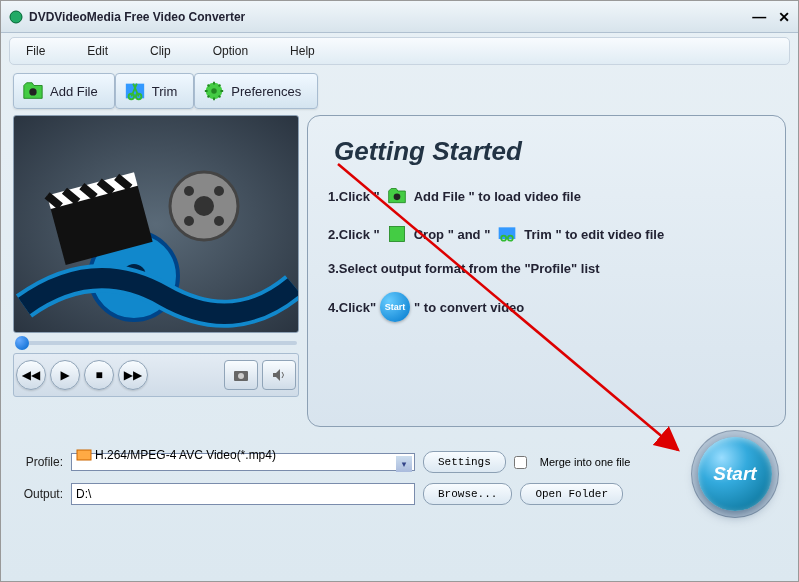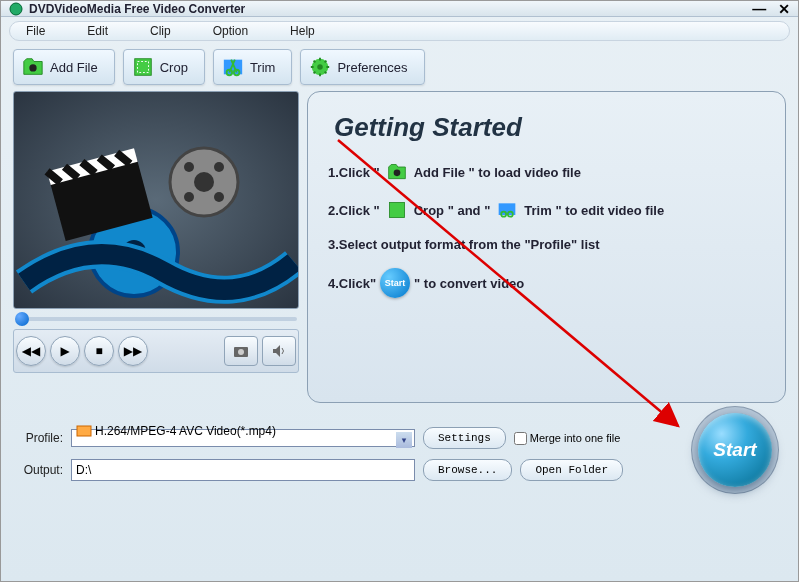--- a/index.html
+++ b/index.html
@@ -1,29 +1,29 @@
 <!DOCTYPE html>
 <html><head>
 <meta charset="utf-8">
 <style>
 * { box-sizing: border-box; margin: 0; padding: 0; font-family: Tahoma, Arial, sans-serif; }
 body { width: 799px; height: 582px; overflow: hidden; background: #d8d8d8; }
 
 .window { width: 799px; height: 582px; background: linear-gradient(#e8f0f5, #dce8f0); border: 1px solid #999; }
 
-.titlebar { height: 16px; background: linear-gradient(#f0f6fa, #d8e4ec); display: flex; align-items: center; padding: 0 8px; border-bottom: 1px solid #b0c0d0; }
+.titlebar { height: 32px; background: linear-gradient(#f0f6fa, #d8e4ec); display: flex; align-items: center; padding: 0 8px; border-bottom: 1px solid #b0c0d0; }
 .titlebar-icon { width: 14px; height: 14px; margin-right: 6px; }
 .titlebar-text { font-size: 12px; font-weight: bold; color: #223; flex: 1; }
 .titlebar-btns { display: flex; gap: 12px; }
 .win-btn { font-size: 14px; font-weight: bold; cursor: pointer; }
 
-.menubar { height: 20px; background: linear-gradient(#f8fbfe, #e0ecf4); display: flex; align-items: center; padding: 0 16px; border: 1px solid #c8d4e0; margin: 4px 8px 0 8px; border-radius: 10px; }
+.menubar { height: 28px; background: linear-gradient(#f8fbfe, #e0ecf4); display: flex; align-items: center; padding: 0 16px; border: 1px solid #c8d4e0; margin: 4px 8px 0 8px; border-radius: 5px; }
 .menubar span { font-size: 12px; color: #222; margin-right: 42px; cursor: pointer; }
 
-.toolbar { display: flex; gap: 8px; padding: 8px 12px 6px 12px; }
+.toolbar { display: flex; padding: 8px 12px 6px 12px; }
 .tool-btn { height: 36px; padding: 0 16px 0 8px; background: linear-gradient(#f0f8ff, #d4e4f0); border: 1px solid #a8bcd0; border-radius: 4px; display: flex; align-items: center; gap: 6px; font-size: 13px; color: #223; cursor: pointer; box-shadow: 0 1px 2px rgba(0,0,0,.1); }
 .tool-icon { width: 22px; height: 22px; display: inline-flex; align-items: center; justify-content: center; }
 
 .content { display: flex; gap: 8px; padding: 0 12px; height: 312px; }
 
 .preview-panel { width: 286px; display: flex; flex-direction: column; }
 .preview-img { width: 286px; height: 218px; background: radial-gradient(ellipse at center, #5a6a78 0%, #2a3440 100%); border: 1px solid #8ca0b4; border-radius: 3px; position: relative; overflow: hidden; }
 .slider-row { height: 20px; display: flex; align-items: center; padding: 4px 2px; }
 .slider-track { flex: 1; height: 4px; background: #c0d0e0; border-radius: 2px; position: relative; }
 .slider-thumb { position: absolute; left: 0; top: -5px; width: 14px; height: 14px; border-radius: 50%; background: radial-gradient(circle at 30% 30%, #6af, #06c); cursor: pointer; }
@@ -38,21 +38,21 @@
 .inline-icon { display: inline-flex; width: 26px; height: 22px; align-items: center; justify-content: center; vertical-align: middle; }
 .start-small { width: 30px; height: 30px; border-radius: 50%; background: radial-gradient(circle at 30% 30%, #6cf, #07c); color: #fff; font-size: 9px; font-weight: bold; display: inline-flex; align-items: center; justify-content: center; box-shadow: 0 1px 3px rgba(0,0,0,.3); }
 
 .bottom { padding: 24px 12px 0 12px; position: relative; }
 .form-row { display: flex; align-items: center; gap: 8px; margin-bottom: 10px; }
 .form-label { width: 50px; font-size: 12px; text-align: right; color: #222; }
 .profile-select { width: 344px; height: 14px; border: 1px solid #7a8cac; background: #fff; font-size: 12px; padding: 8px 4px; display: flex; align-items: flex-end; position: relative; }
 .profile-select .arrow { position: absolute; right: 2px; top: 2px; width: 16px; height: 16px; background: linear-gradient(#cde, #abd); display: flex; align-items: center; justify-content: center; font-size: 9px; color: #348; }
 .output-input { width: 344px; height: 22px; border: 1px solid #7a8cac; background: #fff; font-size: 12px; padding: 0 4px; }
 .small-btn { height: 22px; padding: 0 14px; background: linear-gradient(#f8fcff, #dce8f2); border: 1px solid #8ca0b4; border-radius: 10px; font-size: 11px; cursor: pointer; font-family: Liberation Mono, monospace; }
-.checkbox-wrap { display: flex; font-size: 11px; gap: 3px; }
+.checkbox-wrap { display: flex; font-size: 11px; gap: 13px; }
 .checkbox-wrap input { width: 13px; height: 13px; }
 
 .start-big { position: absolute; right: 26px; top: 10px; width: 74px; height: 74px; border-radius: 50%; background: radial-gradient(circle at 32% 28%, #9df 0%, #3ad 35%, #068 100%); color: #fff; font-size: 19px; font-weight: bold; font-style: italic; display: flex; align-items: center; justify-content: center; cursor: pointer; box-shadow: 0 4px 12px rgba(0,40,80,.5), inset 0 2px 6px rgba(255,255,255,.5), 0 0 0 6px #b8c8d8, 0 0 0 7px #8a9cb0; }
 
 .arrow-line { position: absolute; pointer-events: none; }
 </style>
 </head>
 <body>
 
 <div class="window">
@@ -84,29 +84,20 @@
         <svg viewBox="0 0 24 24" width="22" height="22">
             <path d="M2 6 l3-3 h6 l2 3 h9 v14 h-20 z" fill="#4c4" stroke="#282"></path>
             <circle cx="12" cy="13" r="4" fill="#222"></circle>
           </svg>
       </span>
       <span>Add File</span>
     </div>
     <div class="tool-btn">
       <span class="tool-icon">
         <svg viewBox="0 0 24 24" width="22" height="22">
-            <rect x="3" y="3" width="18" height="18" fill="#4c4" stroke="#282"></rect>
-            <rect x="6" y="6" width="12" height="12" fill="none" stroke="#fff" stroke-dasharray="2"></rect>
-          </svg>
-      </span>
-      <span>Crop</span>
-    </div>
-    <div class="tool-btn">
-      <span class="tool-icon">
-        <svg viewBox="0 0 24 24" width="22" height="22">
             <rect x="2" y="4" width="20" height="16" fill="#39f"></rect>
             <circle cx="8" cy="18" r="3" fill="none" stroke="#3b3" stroke-width="2"></circle>
             <circle cx="16" cy="18" r="3" fill="none" stroke="#3b3" stroke-width="2"></circle>
             <path d="M8 18 L14 4 M16 18 L10 4" stroke="#3b3" stroke-width="2"></path>
           </svg>
       </span>
       <span>Trim</span>
     </div>
     <div class="tool-btn">
       <span class="tool-icon">

